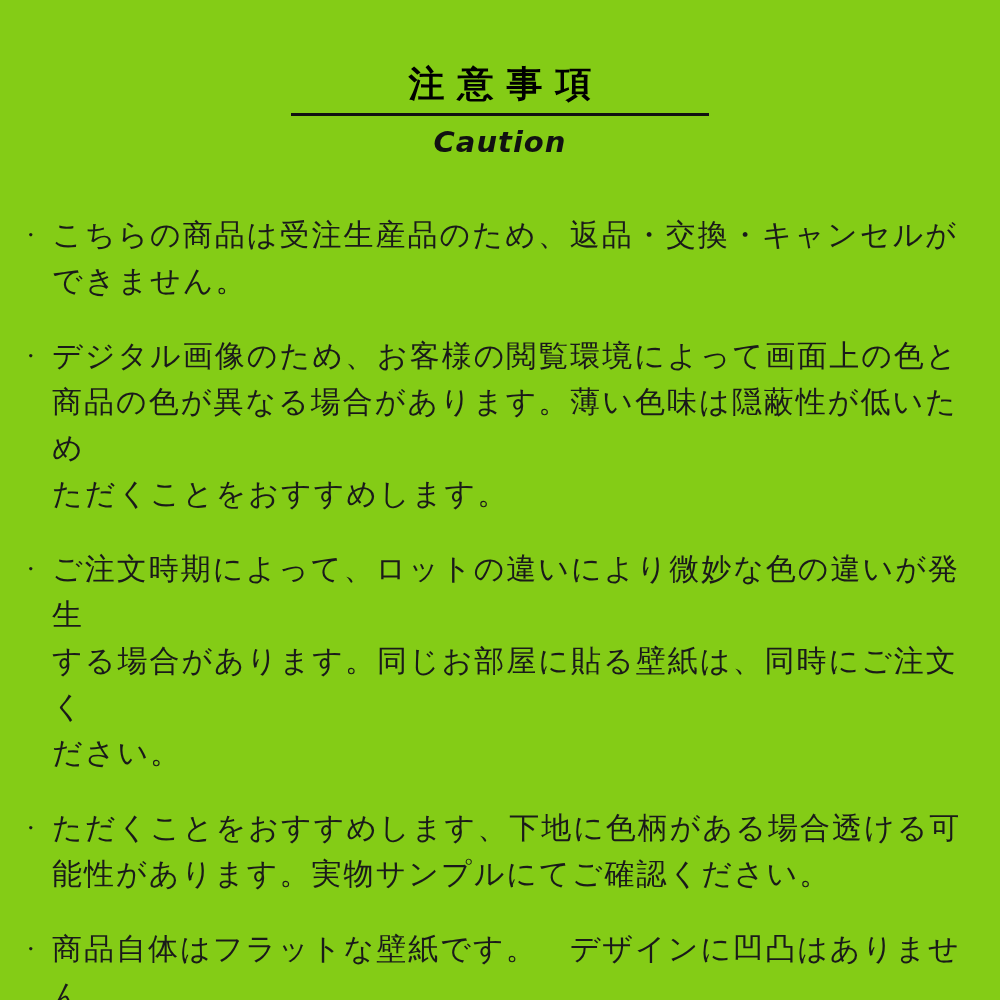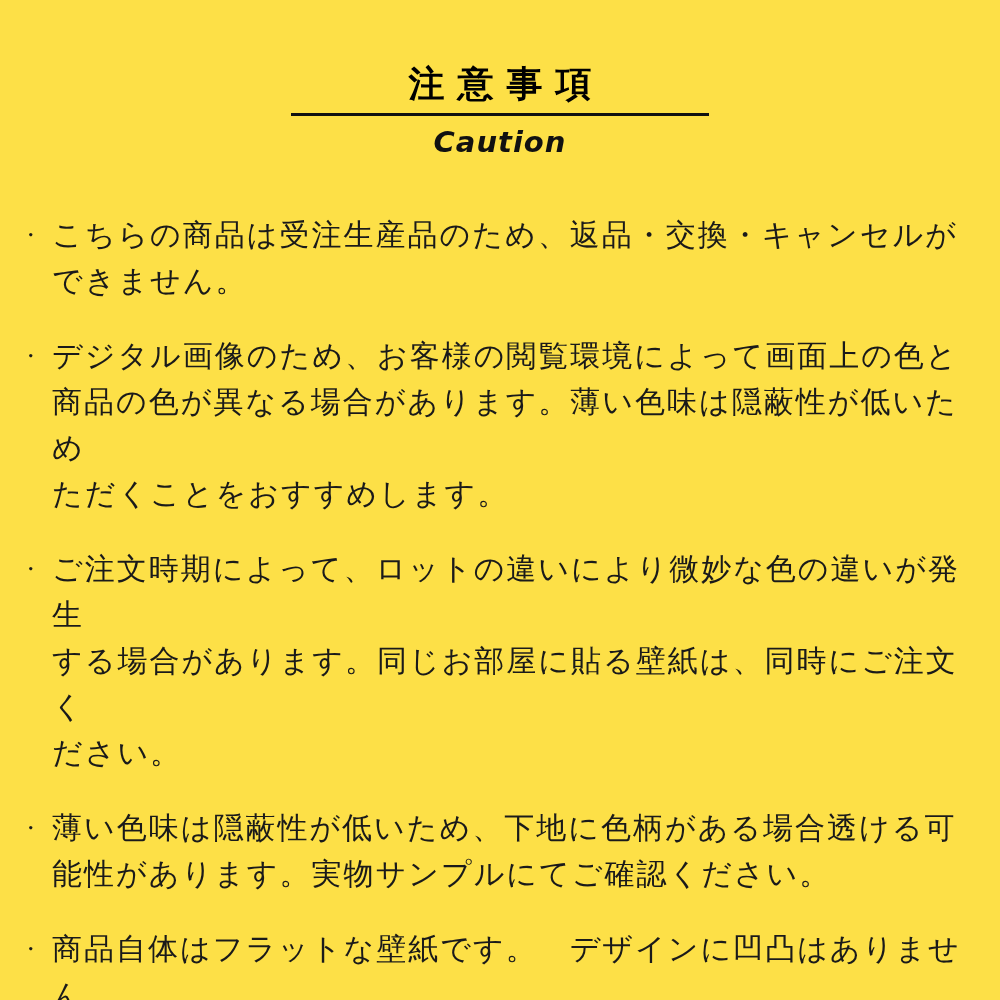--- a/index.html
+++ b/index.html
@@ -4,21 +4,21 @@
 <style>
   html, body {
     margin: 0;
     padding: 0;
     background: #ffffff;
   }
   .page {
     position: relative;
     width: 1000px;
     height: 1000px;
-    background: #fde047;
+    background: #84cc16;
     color: #1a1a1a;
     font-family: "DejaVu Sans", "Liberation Sans", sans-serif;
     box-sizing: border-box;
     overflow: hidden;
   }
   
   .header {
     padding-top: 62px;
     text-align: center;
   }
@@ -100,21 +100,21 @@
 ただくことをおすすめします。</span>
     </li>
     <li class="note">
       <span class="note-marker">・</span>
       <span class="note-text">ご注文時期によって、ロットの違いにより微妙な色の違いが発生
 する場合があります。同じお部屋に貼る壁紙は、同時にご注文く
 ださい。</span>
     </li>
     <li class="note">
       <span class="note-marker">・</span>
-      <span class="note-text">薄い色味は隠蔽性が低いため、下地に色柄がある場合透ける可
+      <span class="note-text">ただくことをおすすめします、下地に色柄がある場合透ける可
 能性があります。実物サンプルにてご確認ください。</span>
     </li>
     <li class="note">
       <span class="note-marker">・</span>
       <span class="note-text">商品自体はフラットな壁紙です。　デザインに凹凸はありません。</span>
     </li>
 
   </ul>
 
 </div>

